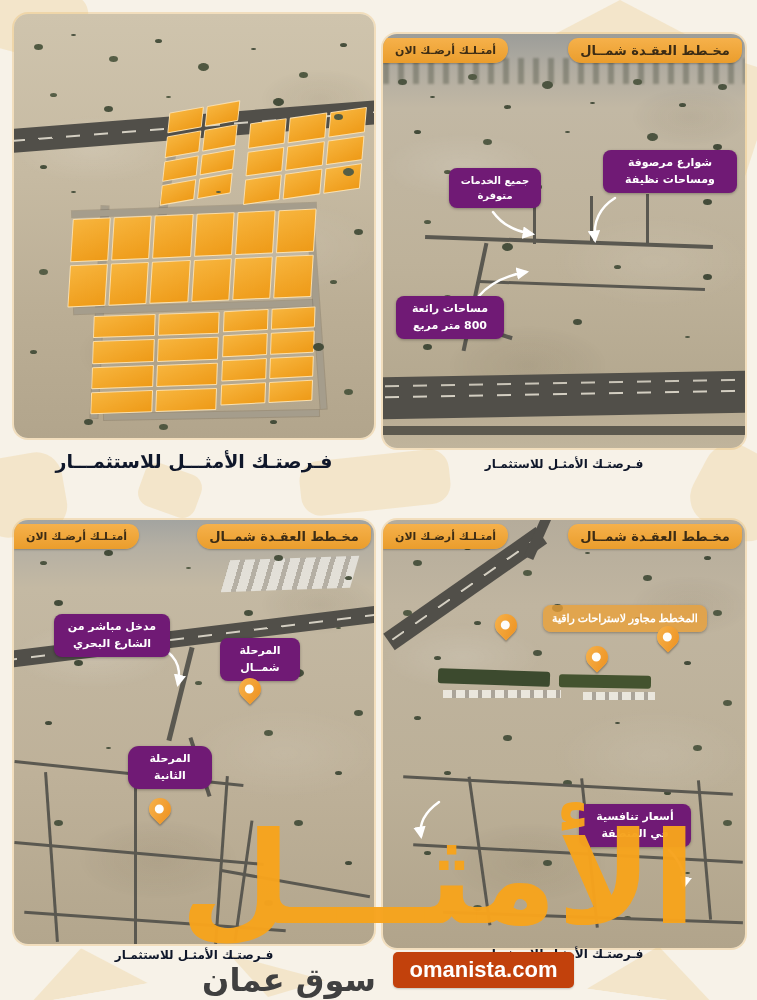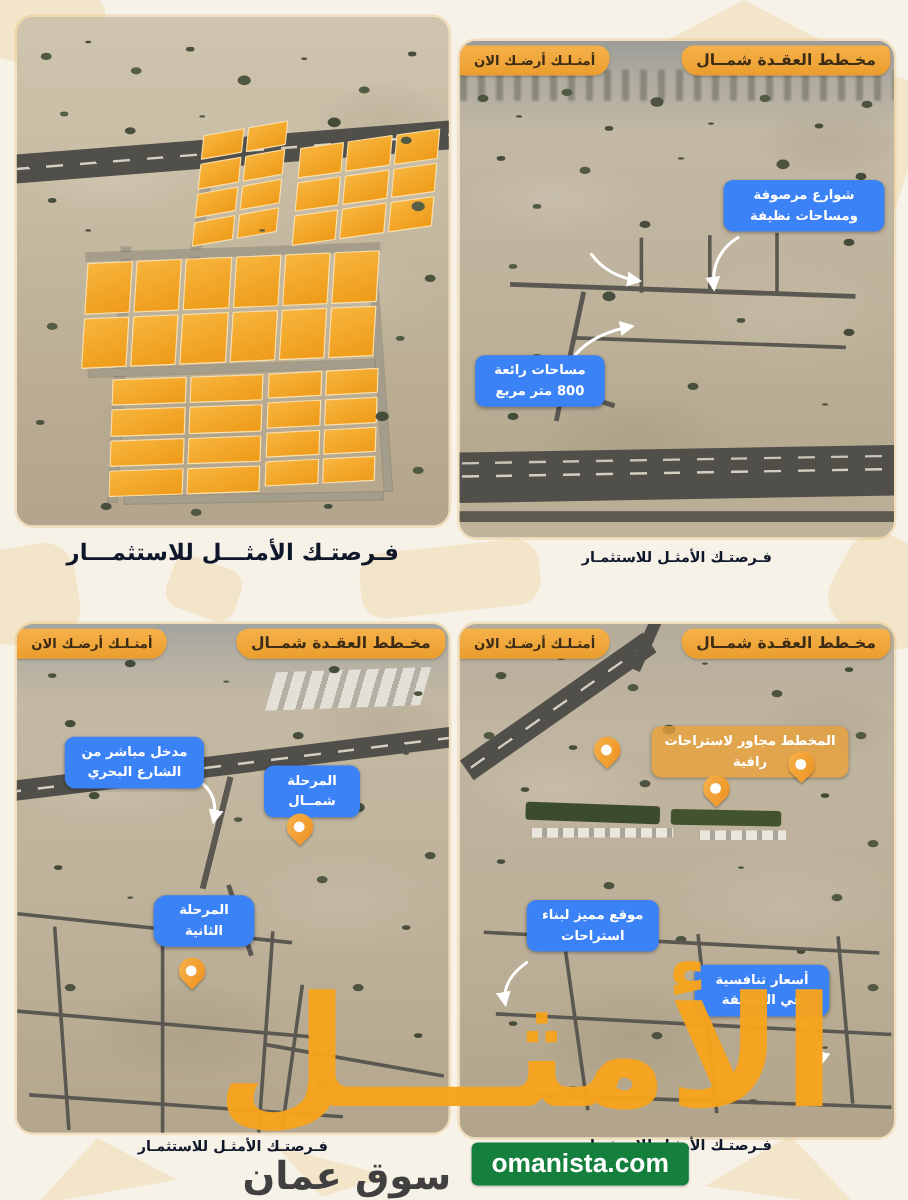--- a/index.html
+++ b/index.html
@@ -72,21 +72,21 @@
   .plots{display:grid;gap:3px;}
   .plots i{background:linear-gradient(160deg,#f7b53e,#ee9a17);
     border:1px solid rgba(255,240,210,.75);border-radius:1px;}
   
   .tag{position:absolute;top:4px;height:25px;display:flex;align-items:center;justify-content:center;
     background:linear-gradient(180deg,#f6b14b,#ea9d2c);color:#3c2c15;font-weight:bold;
     padding:0 12px;box-shadow:0 1px 2px rgba(0,0,0,.25);z-index:6;direction:rtl;white-space:nowrap;}
   .tag-r{right:3px;font-size:13px;border-radius:10px 6px 12px 14px;min-width:150px;}
   .tag-l{left:0;font-size:11px;border-radius:0 10px 14px 0;}
   
-  .note{position:absolute;background:#3b82f6;color:#fff;font-weight:bold;text-align:center;
+  .note{position:absolute;background:#701a75;color:#fff;font-weight:bold;text-align:center;
     border-radius:8px;padding:5px 7px;font-size:11px;line-height:1.5;direction:rtl;
     box-shadow:0 1px 3px rgba(0,0,0,.3);z-index:5;}
   .note.soft{background:rgba(235,160,55,.78);}
   
   .pin{position:absolute;width:22px;height:22px;z-index:5;
     background:linear-gradient(160deg,#f6b14a,#ee9322);
     border-radius:50% 50% 50% 0;transform:rotate(-45deg);
     box-shadow:-1px 1px 2px rgba(0,0,0,.35);}
   .pin::after{content:"";position:absolute;width:9px;height:9px;background:#fdfdfb;
     border-radius:50%;top:6px;left:6px;}
@@ -98,21 +98,21 @@
   #cap2{left:383px;top:457px;width:362px;font-size:12px;}
   #cap3{left:14px;top:948px;width:360px;font-size:12px;}
   #cap4{left:383px;top:947px;width:362px;font-size:12px;}
   
   #watermark{position:absolute;left:140px;top:812px;width:596px;height:170px;z-index:7;
     color:#f7a41d;font-size:128px;font-weight:bold;line-height:1.05;text-align:center;
     direction:rtl;opacity:.97;pointer-events:none;}
   #tagline{position:absolute;left:30px;top:951px;width:346px;z-index:8;
     color:#404040;font-size:32px;font-weight:bold;text-align:right;direction:rtl;margin-top:10px;}
   #site-btn{position:absolute;left:393px;top:952px;width:181px;height:36px;z-index:8;
-    background:#15803d;border-radius:5px;color:#fff;font-size:22px;font-weight:bold;
+    background:#c2410c;border-radius:5px;color:#fff;font-size:22px;font-weight:bold;
     display:flex;align-items:center;justify-content:center;border:none;cursor:pointer;
     box-shadow:0 1px 2px rgba(0,0,0,.2);}
 </style>
 </head>
 <body>
 
 <div class="bg" style="left:555px;top:0;width:130px;height:34px;clip-path:polygon(50% 0,100% 100%,0 100%);"></div>
 <div class="bg" style="left:-25px;top:-15px;width:110px;height:70px;border-radius:18px;transform:rotate(15deg);"></div>
 <div class="bg" style="left:690px;top:60px;width:70px;height:130px;border-radius:24px;transform:rotate(18deg);"></div>
 <div class="bg" style="left:-20px;top:455px;width:85px;height:80px;border-radius:26px;transform:rotate(-10deg);"></div>
@@ -203,20 +203,21 @@
   <div class="layer droad" style="left:96px;top:250px;width:226px;height:3px;transform:rotate(2deg);"></div>
   <div class="layer droad" style="left:90px;top:208px;width:4px;height:110px;transform:rotate(12deg);"></div>
   <div class="layer droad" style="left:14px;top:284px;width:118px;height:4px;transform:rotate(18deg);"></div>
   <div class="layer hwy multi" style="left:-6px;top:340px;width:376px;height:42px;transform:rotate(-1deg);"></div>
   <div class="layer droad" style="left:-4px;top:392px;width:372px;height:9px;background:#5c594f;"></div>
 
   <div class="tag tag-r">مخـطط العقـدة شمــال</div>
   <div class="tag tag-l">أمتـلـك أرضـك الان</div>
 
   <div class="note" style="right:8px;top:116px;width:120px;">شوارع مرصوفة ومساحات نظيفة</div>
+  <div class="note" style="left:66px;top:134px;width:78px;font-size:10px;">جميع الخدمات متوفرة</div>
   <div class="note" style="left:13px;top:262px;width:94px;">مساحات رائعة 800 متر مربع</div>
 
   <svg class="arrows" viewBox="0 0 362 414">
     <defs>
       <marker id="ar2" viewBox="0 0 8 8" refX="6" refY="4" markerWidth="5" markerHeight="5" orient="auto">
         <path d="M0,0 L8,4 L0,8 z" fill="#fff"></path>
       </marker>
     </defs>
     <path d="M232,164 C216,174 210,188 212,206" stroke="#fff" stroke-width="2.5" fill="none" stroke-linecap="round" marker-end="url(#ar2)"></path>
     <path d="M110,178 C120,192 136,198 149,200" stroke="#fff" stroke-width="2.5" fill="none" stroke-linecap="round" marker-end="url(#ar2)"></path>
@@ -276,22 +277,21 @@
   <div class="layer droad" style="left:20px;top:264px;width:330px;height:3px;transform:rotate(3deg);"></div>
   <div class="layer droad" style="left:30px;top:332px;width:330px;height:3px;transform:rotate(3deg);"></div>
   <div class="layer droad" style="left:60px;top:396px;width:300px;height:3px;transform:rotate(2deg);"></div>
   <div class="layer droad" style="left:95px;top:256px;width:3px;height:150px;transform:rotate(-8deg);"></div>
   <div class="layer droad" style="left:205px;top:258px;width:3px;height:150px;transform:rotate(-6deg);"></div>
   <div class="layer droad" style="left:320px;top:260px;width:3px;height:140px;transform:rotate(-5deg);"></div>
 
   <div class="tag tag-r">مخـطط العقـدة شمــال</div>
   <div class="tag tag-l">أمتـلـك أرضـك الان</div>
 
-  <div class="note soft" style="left:160px;top:85px;width:150px;">المخطط مجاور لاستراحات راقية</div>
-  <div class="note" style="left:56px;top:230px;width:96px;">موقع مميز لبناء استراحات</div>
+  <div class="note soft" style="left:160px;top:85px;width:150px;font-family:Liberation Serif, serif;">المخطط مجاور لاستراحات راقية</div>
   <div class="note" style="left:184px;top:284px;width:98px;margin-left:12px;">أسعار تنافسية في المنطقة</div>
   <span class="pin" style="left:112px;top:94px;"></span>
   <span class="pin" style="left:274px;top:106px;"></span>
   <span class="pin" style="left:203px;top:126px;"></span>
 
   <svg class="arrows" viewBox="0 0 362 428">
     <defs>
       <marker id="ar4" viewBox="0 0 8 8" refX="6" refY="4" markerWidth="5" markerHeight="5" orient="auto">
         <path d="M0,0 L8,4 L0,8 z" fill="#fff"></path>
       </marker>

